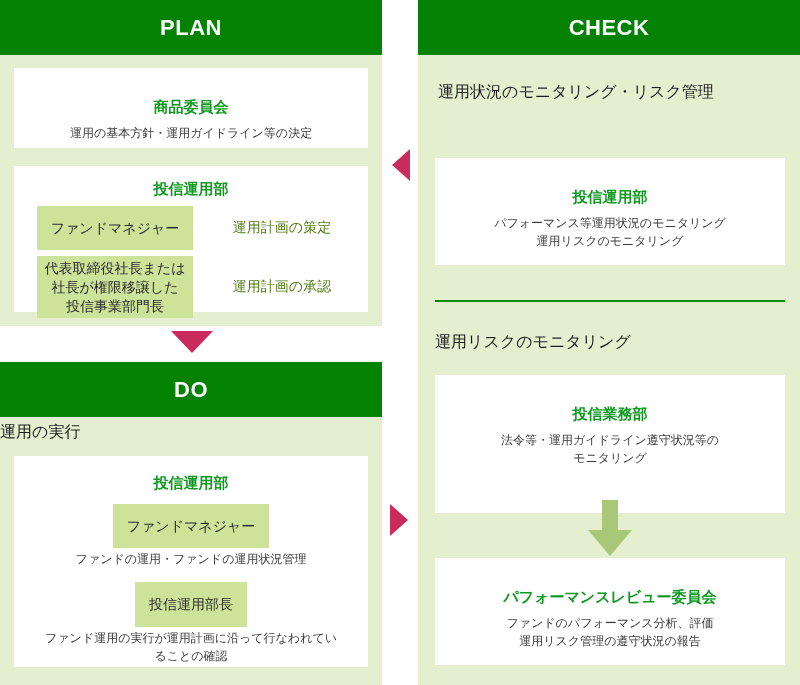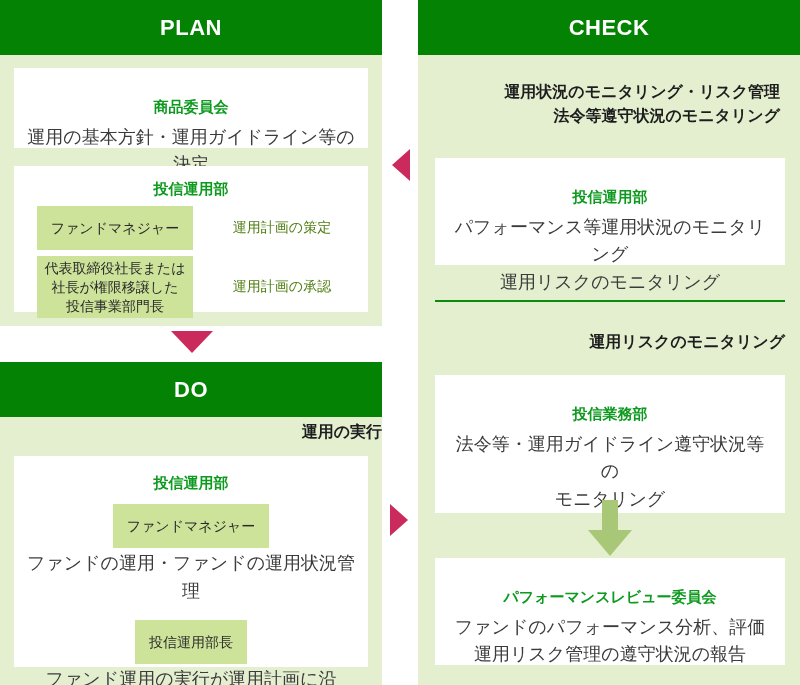--- a/index.html
+++ b/index.html
@@ -54,29 +54,29 @@
 
   .dept {
     color: #0d9a1f;
     font-size: 15px;
     font-weight: bold;
     line-height: 1.5;
     margin: 4px 0 5px 0;
   }
   .desc {
     color: #3b3b3b;
-    font-size: 18px;
+    font-size: 12px;
     line-height: 1.55;
   }
   .section-title {
     color: #1d1d1d;
     font-size: 16px;
-    font-weight: bold;
+    font-weight: normal;
     line-height: 1.5;
-    text-align: right;
+    text-align: left;
   }
   .chip {
     display: inline-block;
     background: #cde39a;
     color: #2a2a2a;
     font-size: 14px;
     line-height: 1.45;
     padding: 12px 14px;
   }
   .chip.small-lines {
@@ -229,21 +229,20 @@
     <div style="margin-top:10px;">
       <span class="chip">投信運用部長</span>
       <div class="desc" style="padding:0 18px;">ファンド運用の実行が運用計画に沿って行なわれていることの確認</div>
     </div>
   </div>
 
   <div class="panel" id="panel-check">
     <div class="panel-header">CHECK</div>
     <div class="section-title" id="check-title-1">
       <div>運用状況のモニタリング・リスク管理</div>
-      <div>法令等遵守状況のモニタリング</div>
     </div>
   </div>
 
   <div class="card" id="check-card-1">
     <div class="dept">投信運用部</div>
     <div class="desc">パフォーマンス等運用状況のモニタリング</div>
     <div class="desc">運用リスクのモニタリング</div>
   </div>
 
   <div id="check-divider"></div>

